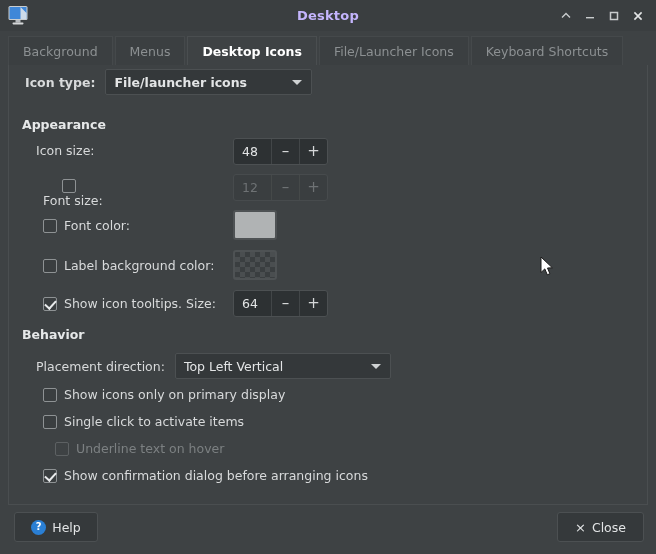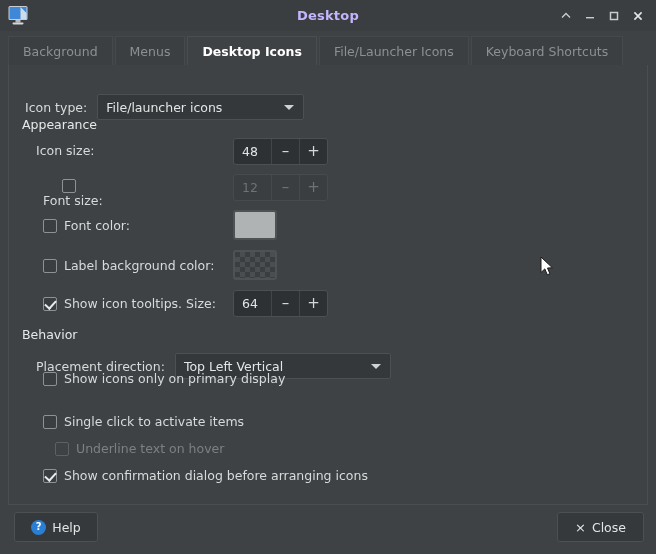--- a/index.html
+++ b/index.html
@@ -100,21 +100,21 @@
     border: 1px solid #4a4e50;
     border-top: none;
     background: #3e4244;
   }
 
   .row { position: absolute; display: flex; align-items: center; }
   .lbl { color: #d8dadb; font-size: 12.5px; white-space: nowrap; }
   .lbl.dim { color: #7c8082; }
   .section-head {
     position: absolute;
-    font-weight: normal;
+    font-weight: bold;
     font-size: 12.5px;
     color: #e6e8e9;
   }
 
   
   .combo {
     background: #34383a;
     border: 1px solid #4c5052;
     border-radius: 2px;
     height: 26px;
@@ -282,21 +282,21 @@
 <div class="tabbar">
   <div class="tab">Background</div>
   <div class="tab">Menus</div>
   <div class="tab active">Desktop Icons</div>
   <div class="tab">File/Launcher Icons</div>
   <div class="tab">Keyboard Shortcuts</div>
 </div>
 
 <div class="content">
 
-  <div class="row" style="left:16px; top:29px;">
+  <div class="row" style="left:16px; top:4px;font-weight:bold;">
     <span class="lbl">Icon type:</span>
     <div class="combo" style="width:207px; margin-left:10px;">
       <span>File/launcher icons</span>
       <span class="caret">
         <svg width="12" height="8" viewBox="0 0 12 8">
             <path d="M1 1.5 L6 6.5 L11 1.5 Z" fill="#cfd2d3"></path>
           </svg>
       </span>
     </div>
   </div>
@@ -351,21 +351,21 @@
     <div class="combo" style="width:216px; margin-left:10px;">
       <span>Top Left Vertical</span>
       <span class="caret">
         <svg width="12" height="8" viewBox="0 0 12 8">
             <path d="M1 1.5 L6 6.5 L11 1.5 Z" fill="#cfd2d3"></path>
           </svg>
       </span>
     </div>
   </div>
 
-  <div class="row" style="left:34px; top:306px;">
+  <div class="row" style="left:34px; top:322px;">
     <span class="cb"></span>
     <span class="lbl">Show icons only on primary display</span>
   </div>
 
   <div class="row" style="left:34px; top:349px;">
     <span class="cb"></span>
     <span class="lbl">Single click to activate items</span>
   </div>
 
   <div class="row" style="left:46px; top:376px;">

